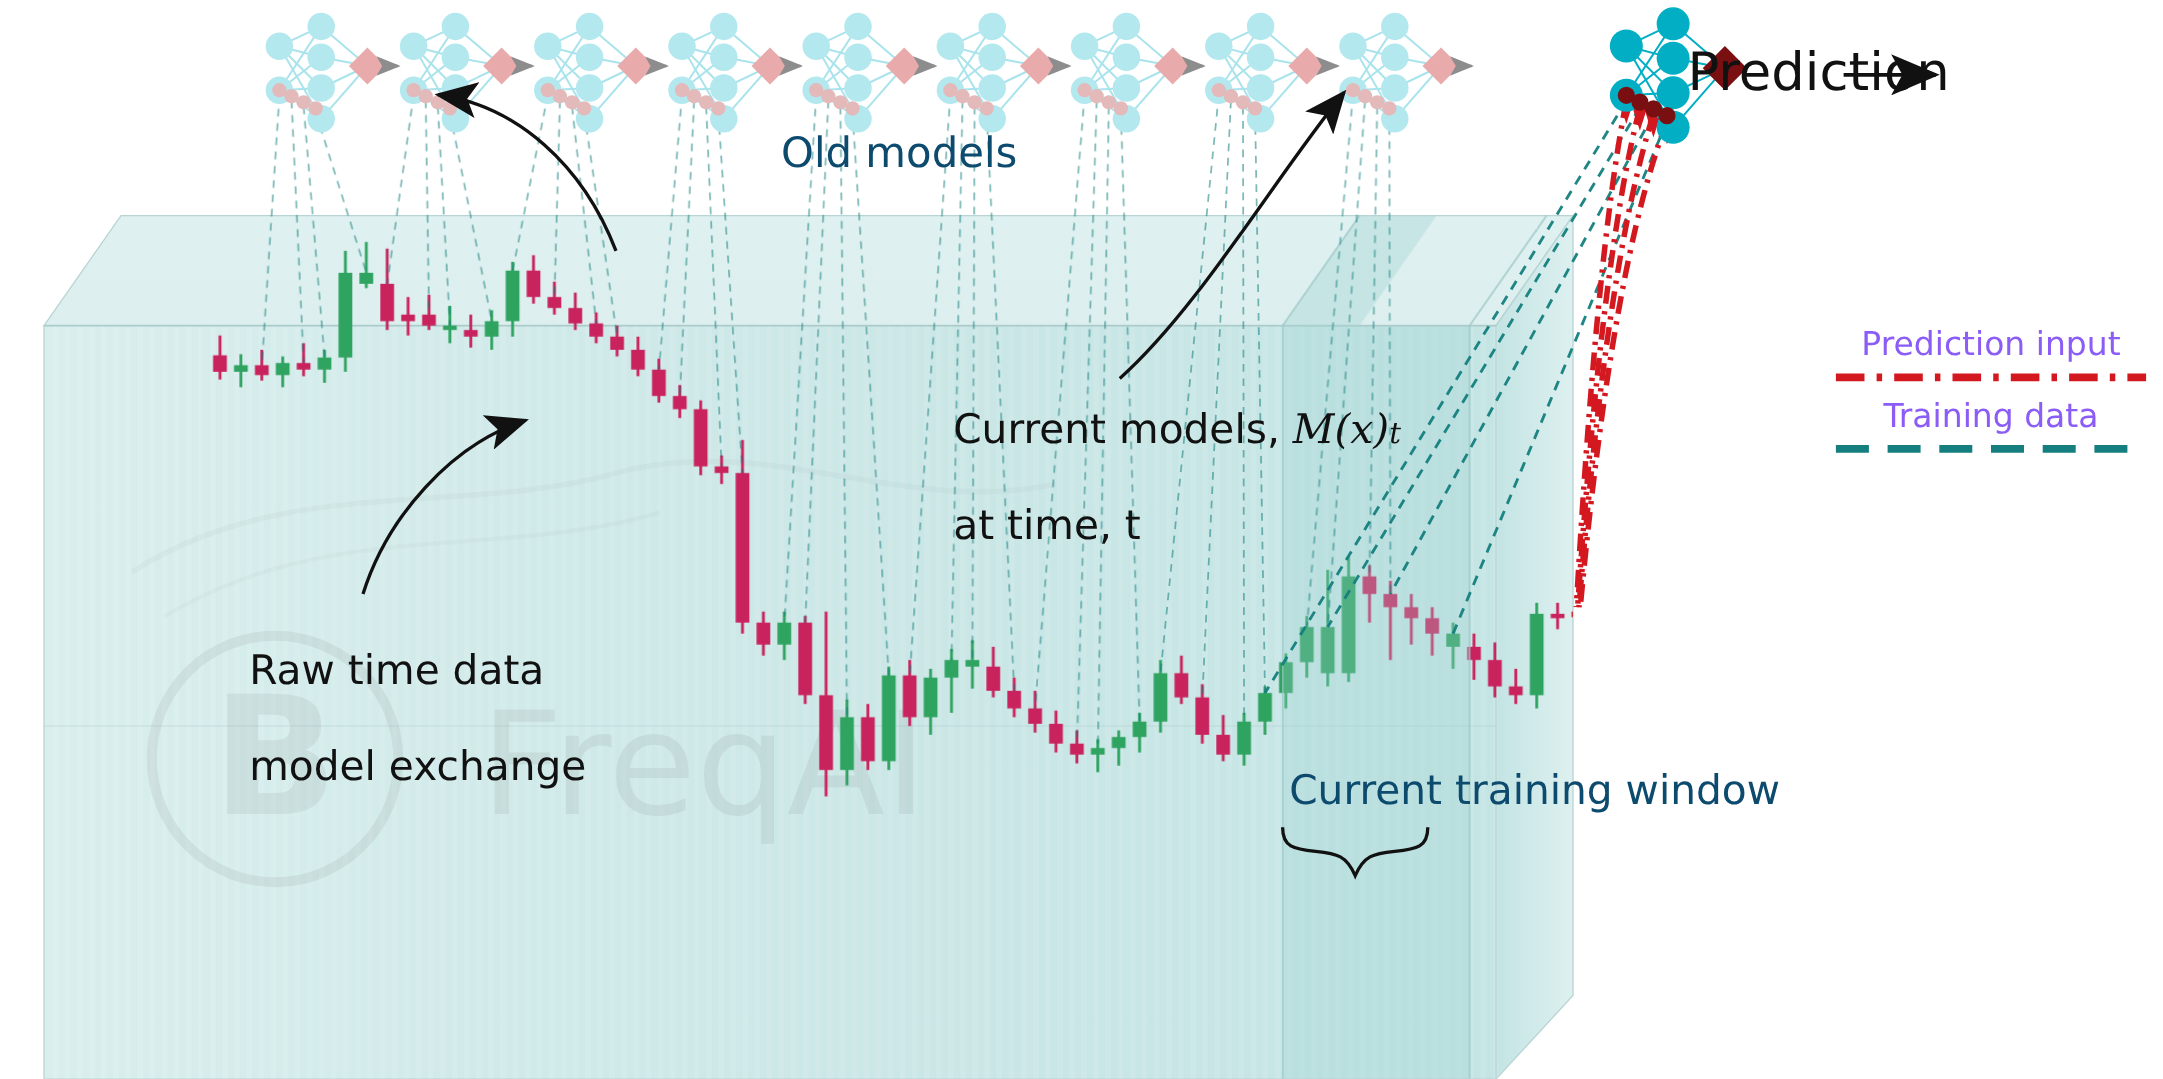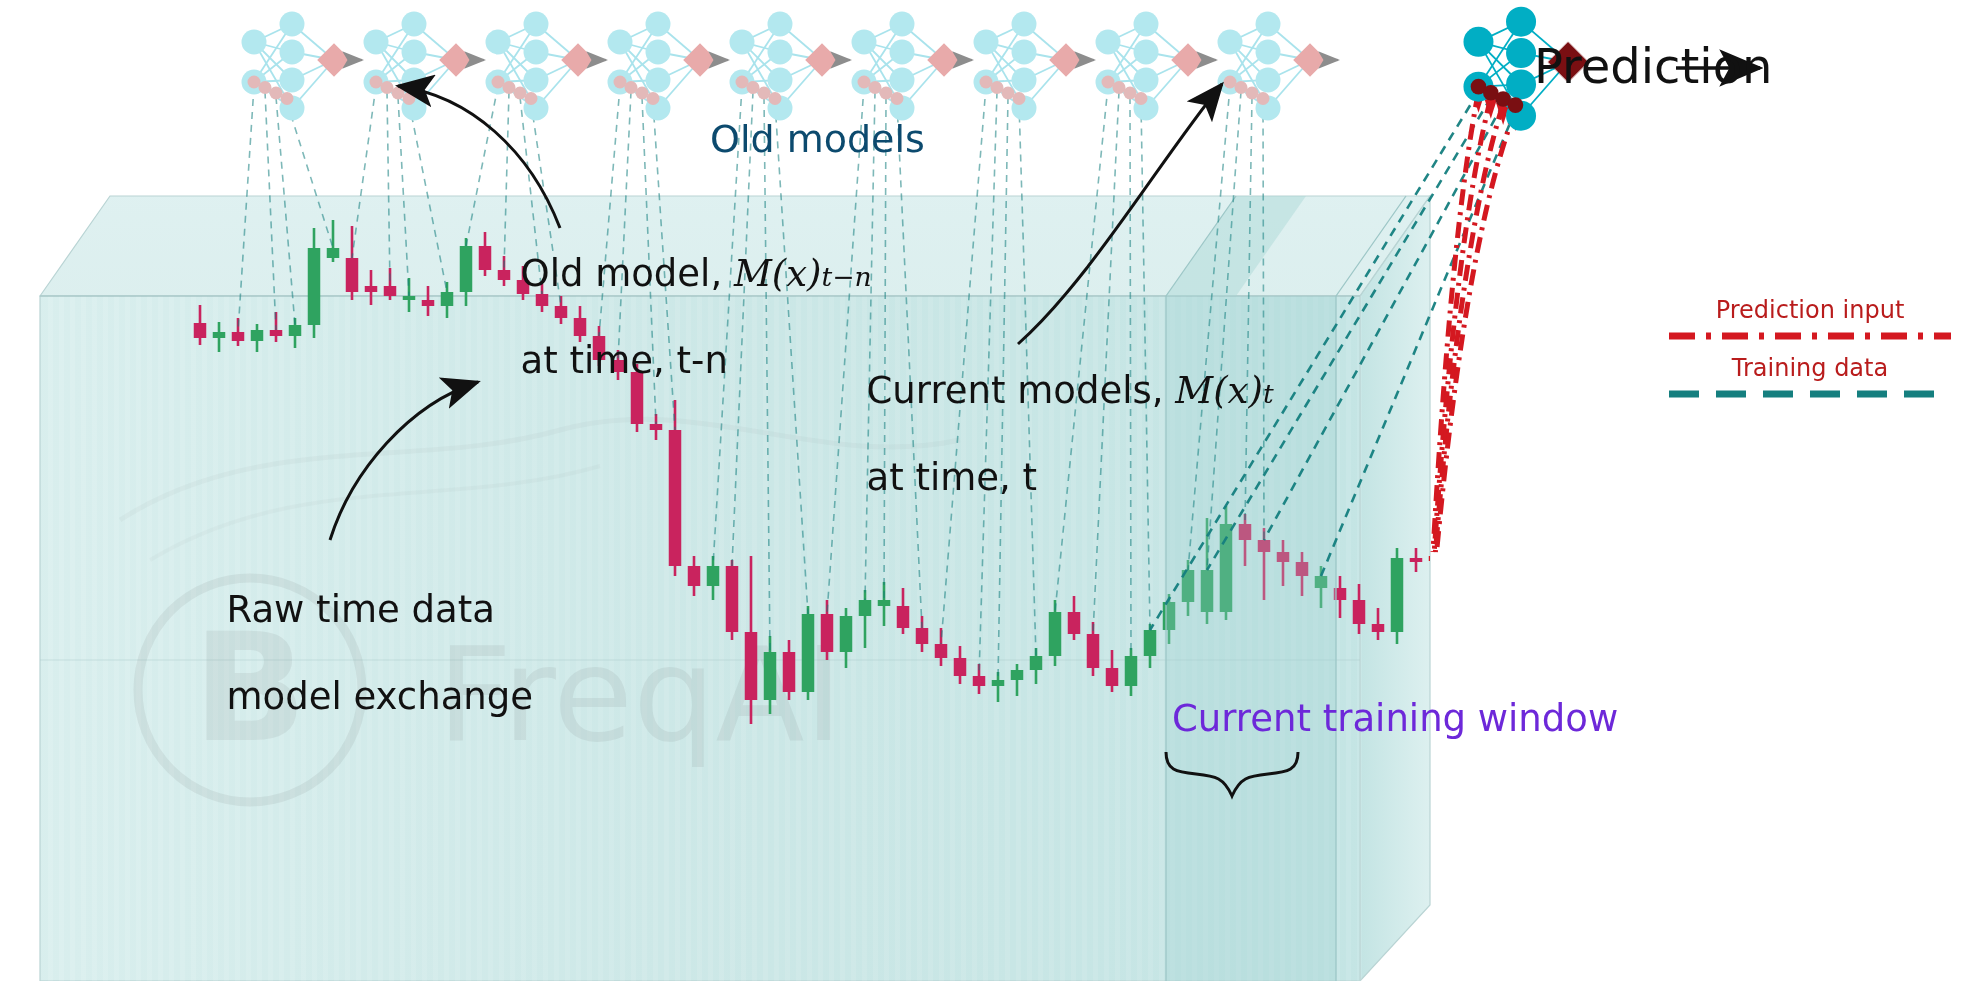--- a/index.html
+++ b/index.html
@@ -9,24 +9,24 @@
   svg#scene{position:absolute;left:0;top:0;width:1966px;height:981px;}
   .lbl{position:absolute;color:#111111;font-family:"DejaVu Sans",sans-serif;
        white-space:pre;line-height:1.18;}
   .math{font-family:"DejaVu Serif",serif;font-style:italic;}
   .sub{font-size:0.72em;}
   #oldModelsLbl{left:710px;top:102px;font-size:38px;color:#0c4a6e;margin-top:15px;}
   #oldModelAnn{left:497px;top:208px;font-size:37px;color:#111;}
   #currentModelAnn{left:843px;top:325px;font-size:37px;color:#111;}
   #rawDataAnn{left:203px;top:544px;font-size:37px;color:#111;}
   #predictionLbl{left:1534px;top:38px;font-size:48px;color:#111;}
-  #trainWindowLbl{left:1172px;top:697px;font-size:37px;color:#6d28d9;}
+  #trainWindowLbl{left:1172px;top:697px;font-size:37px;color:#0c4a6e;}
   #legendBox{position:absolute;left:1665px;top:296px;width:290px;}
   .legend-entry{margin-bottom:4px;}
-  .legend-text{font-size:24px;color:#b91c1c;text-align:center;white-space:nowrap;}
+  .legend-text{font-size:30px;color:#8b5cf6;text-align:center;white-space:nowrap;}
   .legend-line{height:20px;margin-top:2px;}
 </style>
 </head>
 <body>
 
 <div id="stage">
 
 <svg id="scene" viewBox="0 0 1966 981">
   <defs>
     <marker id="grayArrow" markerWidth="10" markerHeight="8" refX="9" refY="4" orient="auto">
@@ -649,24 +649,20 @@
   <path d="M560,228 C530,150 470,96 398,86" fill="none" stroke="#111" stroke-width="3" marker-end="url(#blackArrowBig)"></path>
   <path d="M1018,344 C1090,280 1160,160 1222,84" fill="none" stroke="#111" stroke-width="3" marker-end="url(#blackArrowBig)"></path>
   <path d="M330,540 C352,470 410,404 478,382" fill="none" stroke="#111" stroke-width="3" marker-end="url(#blackArrowBig)"></path>
 
   <path d="M1166,752 C1166,770 1176,772 1196,774 C1216,776 1224,778 1232,796
            C1240,778 1248,776 1268,774 C1288,772 1298,770 1298,752" fill="none" stroke="#111" stroke-width="3"></path>
 </svg>
 
 <div class="lbl" id="oldModelsLbl">Old models</div>
 
-<div class="lbl" id="oldModelAnn">
-  <span>Old model, </span><span class="math">M</span><span class="math">(x)</span><span class="math sub">t−n</span><br>
-  <span>at time, t-n</span>
-</div>
 
 <div class="lbl" id="currentModelAnn">
   <span>Current models, </span><span class="math">M</span><span class="math">(x)</span><span class="math sub">t</span><br>
   <span>at time, t</span>
 </div>
 
 <div class="lbl" id="rawDataAnn">
   <span>Raw time data</span><br>
   <span>model exchange</span>
 </div>

